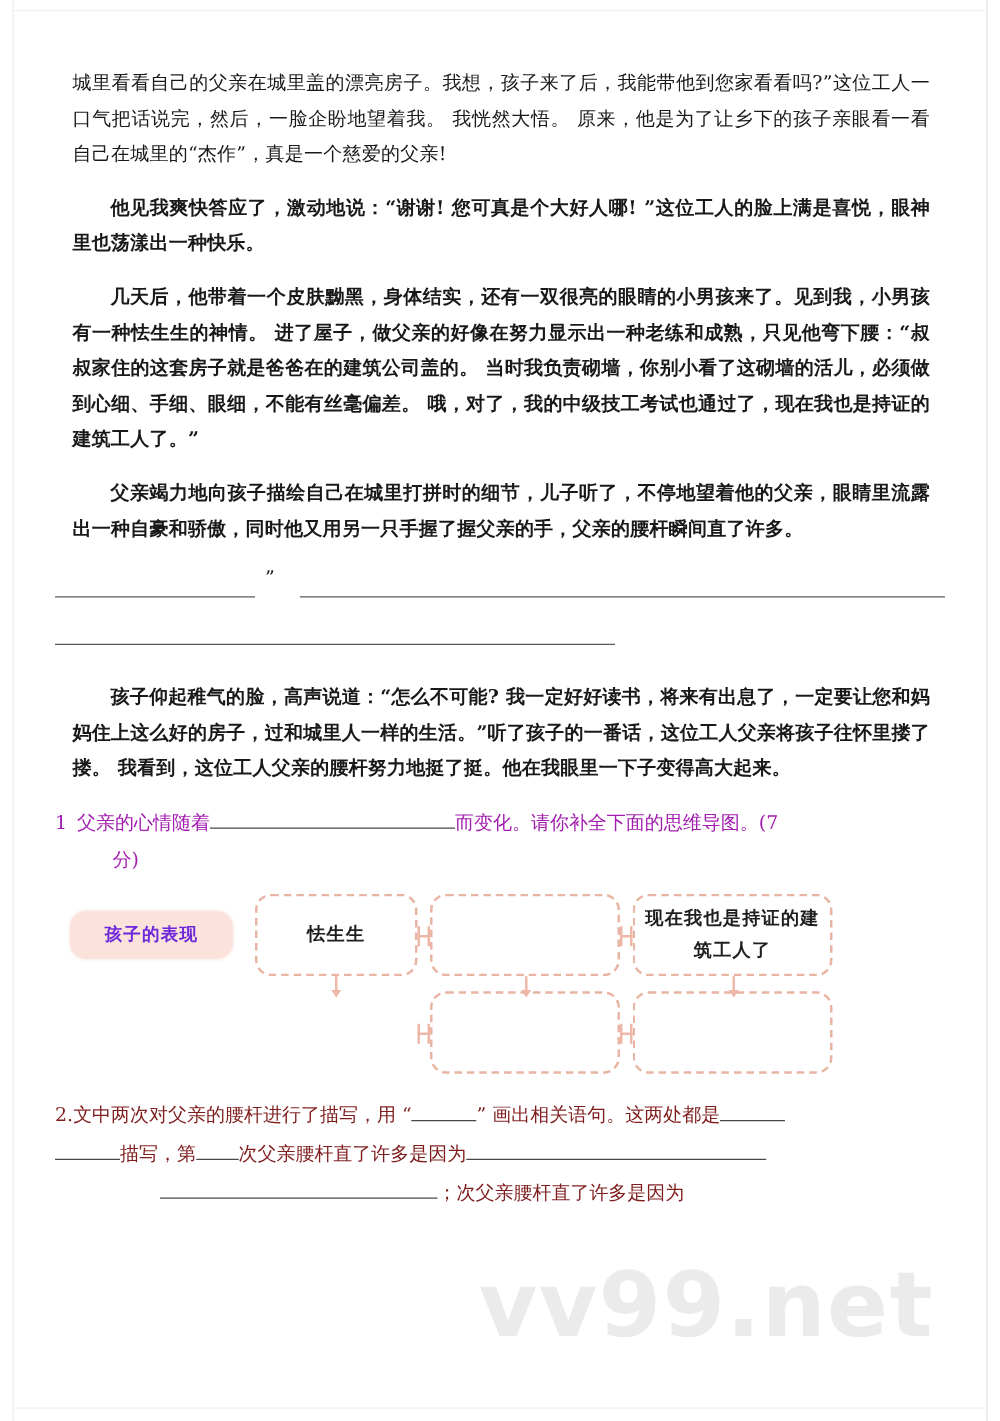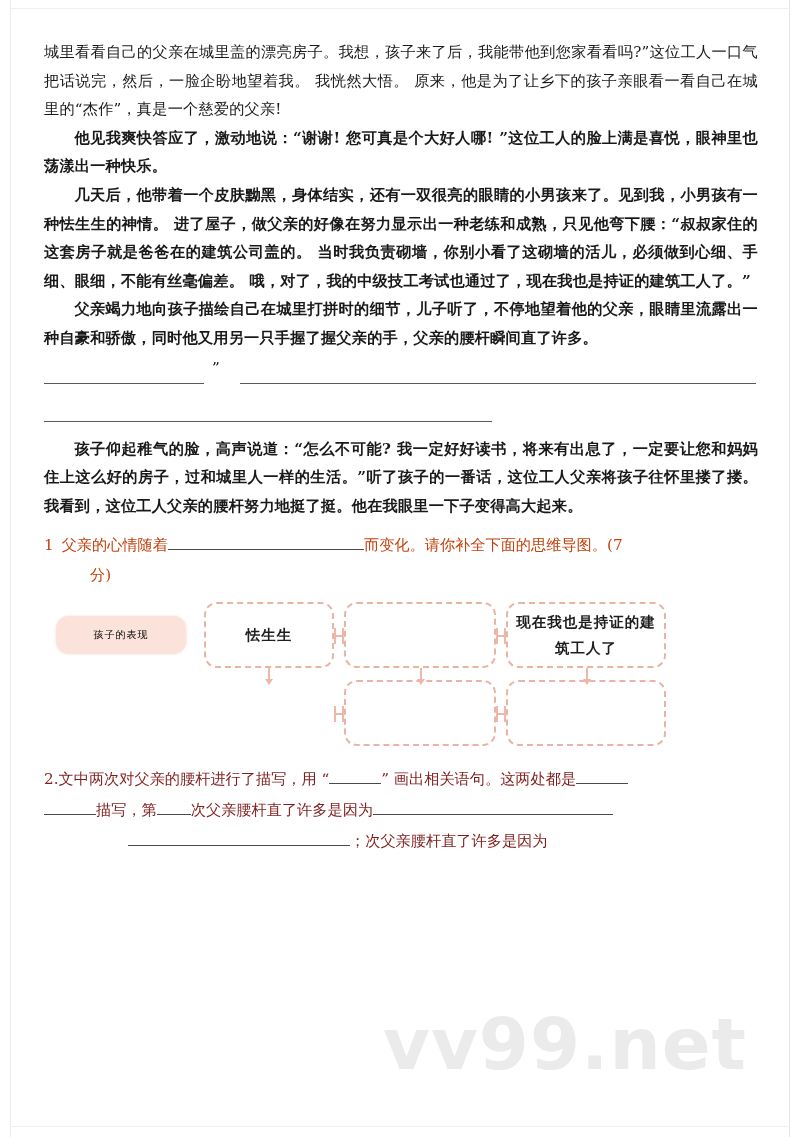--- a/index.html
+++ b/index.html
@@ -54,21 +54,21 @@
   }
 
   
   .para {
     font-size: 15.2px;
     line-height: 28.6px;
     text-align: justify;
     text-justify: inter-ideograph;
     letter-spacing: 0.2px;
     color: #191919;
-    margin: 0;
+    margin: 14px;
   }
   .para.indent {
     text-indent: 2em;
     font-weight: bold;
   }
   .para + .para {
     margin-top: 0px;
   }
 
   
@@ -102,21 +102,21 @@
   }
   .answer-block .r3 {
     position: absolute; left: 0; top: 64px;
     width: 448px; border-bottom: 1.5px solid #5a5a5a;
   }
 
   
   .question {
     font-size: 15.2px;
     line-height: 30px;
-    color: #c2410c;
+    color: #a21caf;
     margin-top: 10px;
   }
   .q-num {
     display: inline-block;
     margin-right: 8px;
   }
   .q2 {
     font-size: 15.2px;
     line-height: 31px;
     color: #7f1d1d;
@@ -132,23 +132,23 @@
     width: 712px;
     height: 152px;
     margin: 12px 0 0 0;
   }
   .pill {
     position: absolute;
     box-sizing: border-box;
     background: #fbe3dc;
     border-radius: 13px;
     font-family: "DejaVu Sans", "Liberation Sans", sans-serif;
-    font-size: 10px;
-    font-weight: 400;
-    color: #000000;
+    font-size: 14px;
+    font-weight: 700;
+    color: #6d28d9;
     display: flex;
     align-items: center;
     justify-content: center;
     letter-spacing: 1px;
     box-shadow: 0 0 3px rgba(236,190,175,0.55);
   }
   .node {
     position: absolute;
     box-sizing: border-box;
     border: 2px dashed #e8b4a4;

